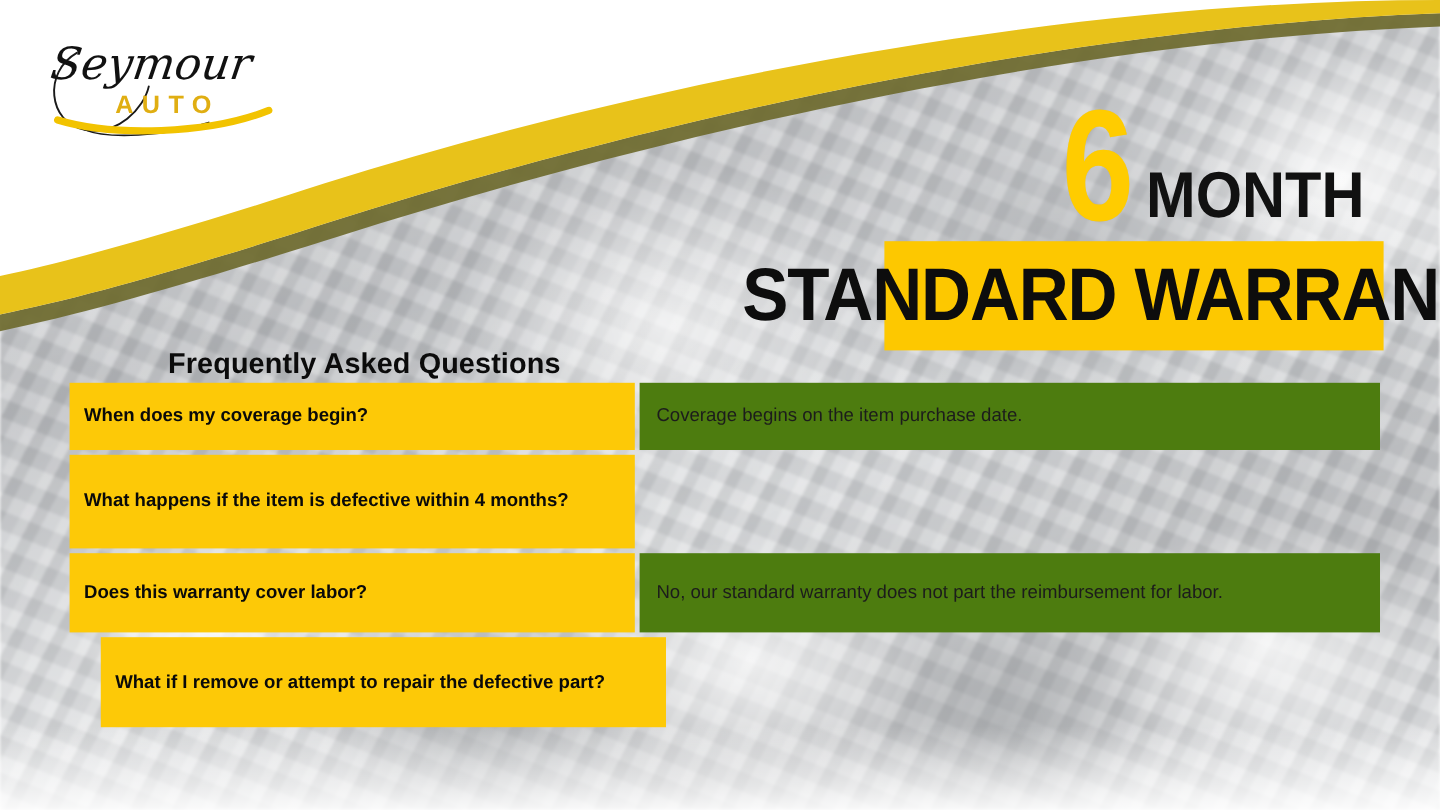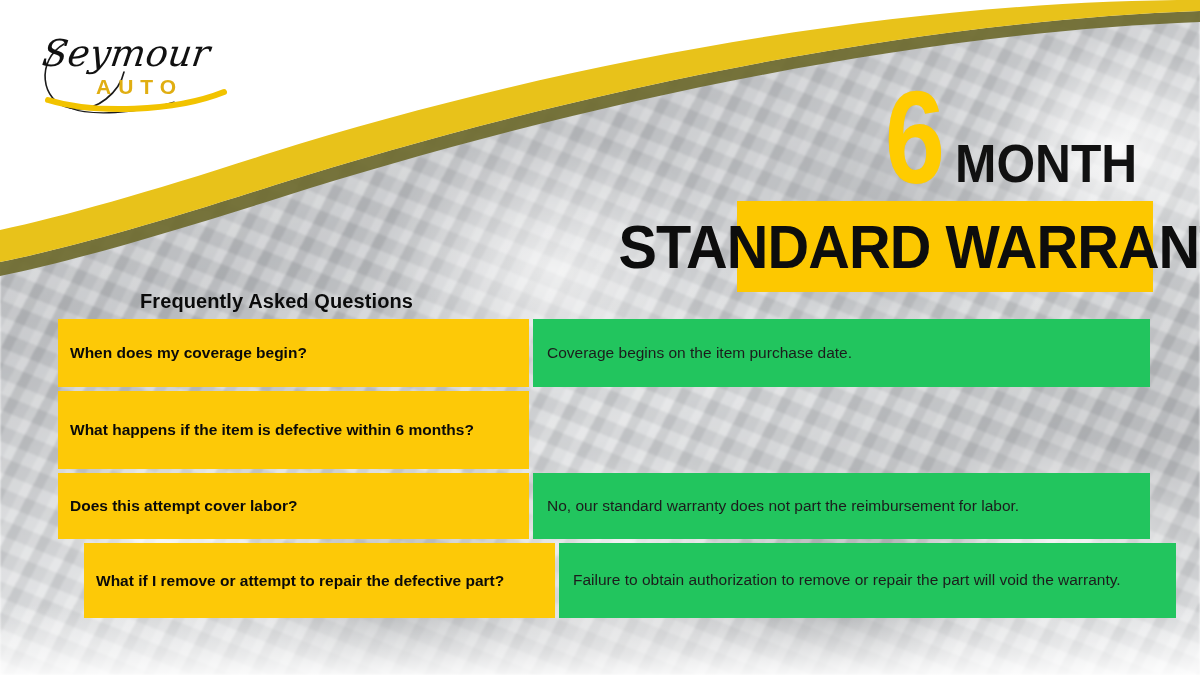--- a/index.html
+++ b/index.html
@@ -122,21 +122,21 @@
     letter-spacing: -1px;
     transform: scaleX(.93);
     white-space: nowrap;
   }
 
   
   .faq-heading {
     position: absolute;
     left: 140px;
     top: 290px;
-    font-size: 20px;
+    font-size: 24px;
     font-weight: 700;
     color: #0b0b0b;
     letter-spacing: .1px;
   }
 
   
   .faq-table {
     position: absolute;
     left: 58px;
     top: 319px;
@@ -158,35 +158,35 @@
   }
   .faq-q-text {
     font-size: 15.5px;
     font-weight: 700;
     line-height: 1.28;
     color: #0a0a0a;
   }
   .faq-gap { width: 4px; }
   .faq-a {
     width: 617px;
-    background: #22c55e;
+    background: #4d7c0f;
     padding: 14px 14px 14px 14px;
     box-sizing: border-box;
     display: flex;
     align-items: center;
   }
   .faq-a-text {
     font-size: 15.5px;
     font-weight: 400;
     line-height: 1.32;
     color: #1c1c1c;
     text-align: justify;
     width: 100%;
   }
-  .r1 .faq-q, .r1 .faq-a { height: 68px; }
+  .r1 .faq-q, .r1 .faq-a { height: 56px; }
   .r2 .faq-q, .r2 .faq-a { height: 78px; }
   .r3 .faq-q, .r3 .faq-a { height: 66px; }
   .r4 .faq-q, .r4 .faq-a { height: 75px; }
 </style>
 </head>
 <body>
 
 <div class="slide">
 
   <div class="bg-photo"></div>
@@ -239,39 +239,36 @@
         <span class="faq-q-text">When does my coverage begin?</span>
       </div>
       <div class="faq-gap"></div>
       <div class="faq-a">
         <span class="faq-a-text">Coverage begins on the item purchase date.</span>
       </div>
     </div>
 
     <div class="faq-row r2">
       <div class="faq-q">
-        <span class="faq-q-text">What happens if the item is defective within 6 months?</span>
+        <span class="faq-q-text">What happens if the item is defective within 4 months?</span>
       </div>
       <div class="faq-gap"></div>
     </div>
 
     <div class="faq-row r3">
       <div class="faq-q">
-        <span class="faq-q-text">Does this attempt cover labor?</span>
+        <span class="faq-q-text">Does this warranty cover labor?</span>
       </div>
       <div class="faq-gap"></div>
       <div class="faq-a">
         <span class="faq-a-text">No, our standard warranty does not part the reimbursement for labor.</span>
       </div>
     </div>
 
     <div class="faq-row r4">
       <div class="faq-q">
         <span class="faq-q-text">What if I remove or attempt to repair the defective part?</span>
       </div>
       <div class="faq-gap"></div>
-      <div class="faq-a">
-        <span class="faq-a-text">Failure to obtain authorization to remove or repair the part will void the warranty.</span>
-      </div>
     </div>
 
   </div>
 </div>
 
 </body></html>

